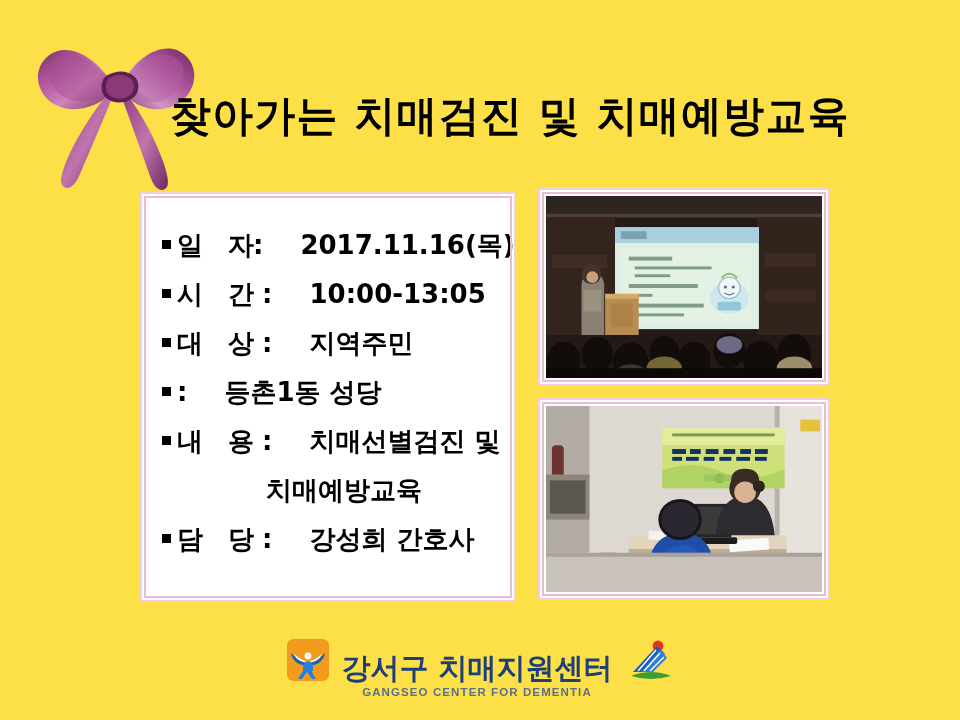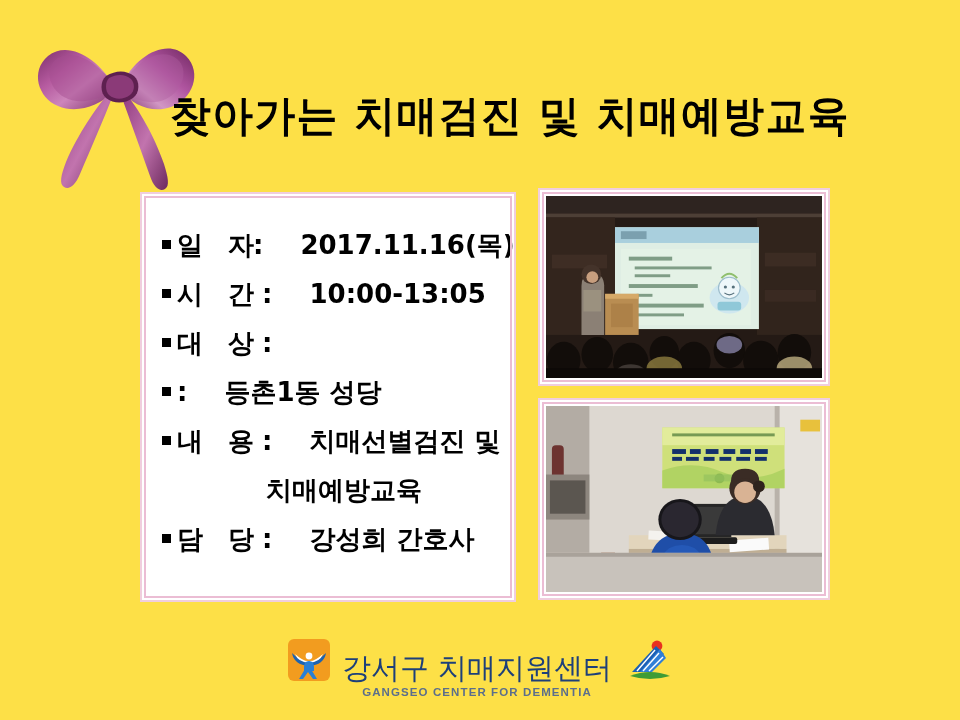--- a/index.html
+++ b/index.html
@@ -84,21 +84,21 @@
   .photo-inner svg{display:block;width:100%;height:100%;}
 
   
   #footer{
     position:absolute;left:0;top:626px;width:960px;height:68px;
     display:flex;align-items:center;justify-content:center;gap:10px;
   }
   #logo-mark{width:46px;height:46px;flex:0 0 auto;}
   #logo-text{display:flex;flex-direction:column;align-items:center;line-height:1;}
   #logo-ko{
-    font-size:29px;font-weight:400;color:#1d3f7a;letter-spacing:0px;
+    font-size:29px;font-weight:700;color:#1d3f7a;letter-spacing:0px;
     font-family:"DejaVu Sans","Liberation Sans",sans-serif;white-space:nowrap;margin-top:33px;
   }
   #logo-en{
     font-size:11.5px;font-weight:700;color:#5b6e8c;letter-spacing:1.1px;
     margin-top:4px;font-family:"Liberation Sans",sans-serif;white-space:nowrap;
   }
   #gu-mark{width:48px;height:44px;flex:0 0 auto;margin-left:4px;}
 </style>
 </head>
 <body>
@@ -158,20 +158,21 @@
         <span class="bullet"></span>
         <span class="info-label">시  간</span>
         <span class="info-colon">:</span>
         <span class="info-value">10:00-13:05</span>
       </div>
 
       <div class="info-row">
         <span class="bullet"></span>
         <span class="info-label">대  상</span>
         <span class="info-colon">:</span>
+        <span class="info-value">지역주민</span>
       </div>
 
       <div class="info-row">
         <span class="bullet"></span>
         <span class="info-colon">:</span>
         <span class="info-value">등촌1동 성당</span>
       </div>
 
       <div class="info-row">
         <span class="bullet"></span>

